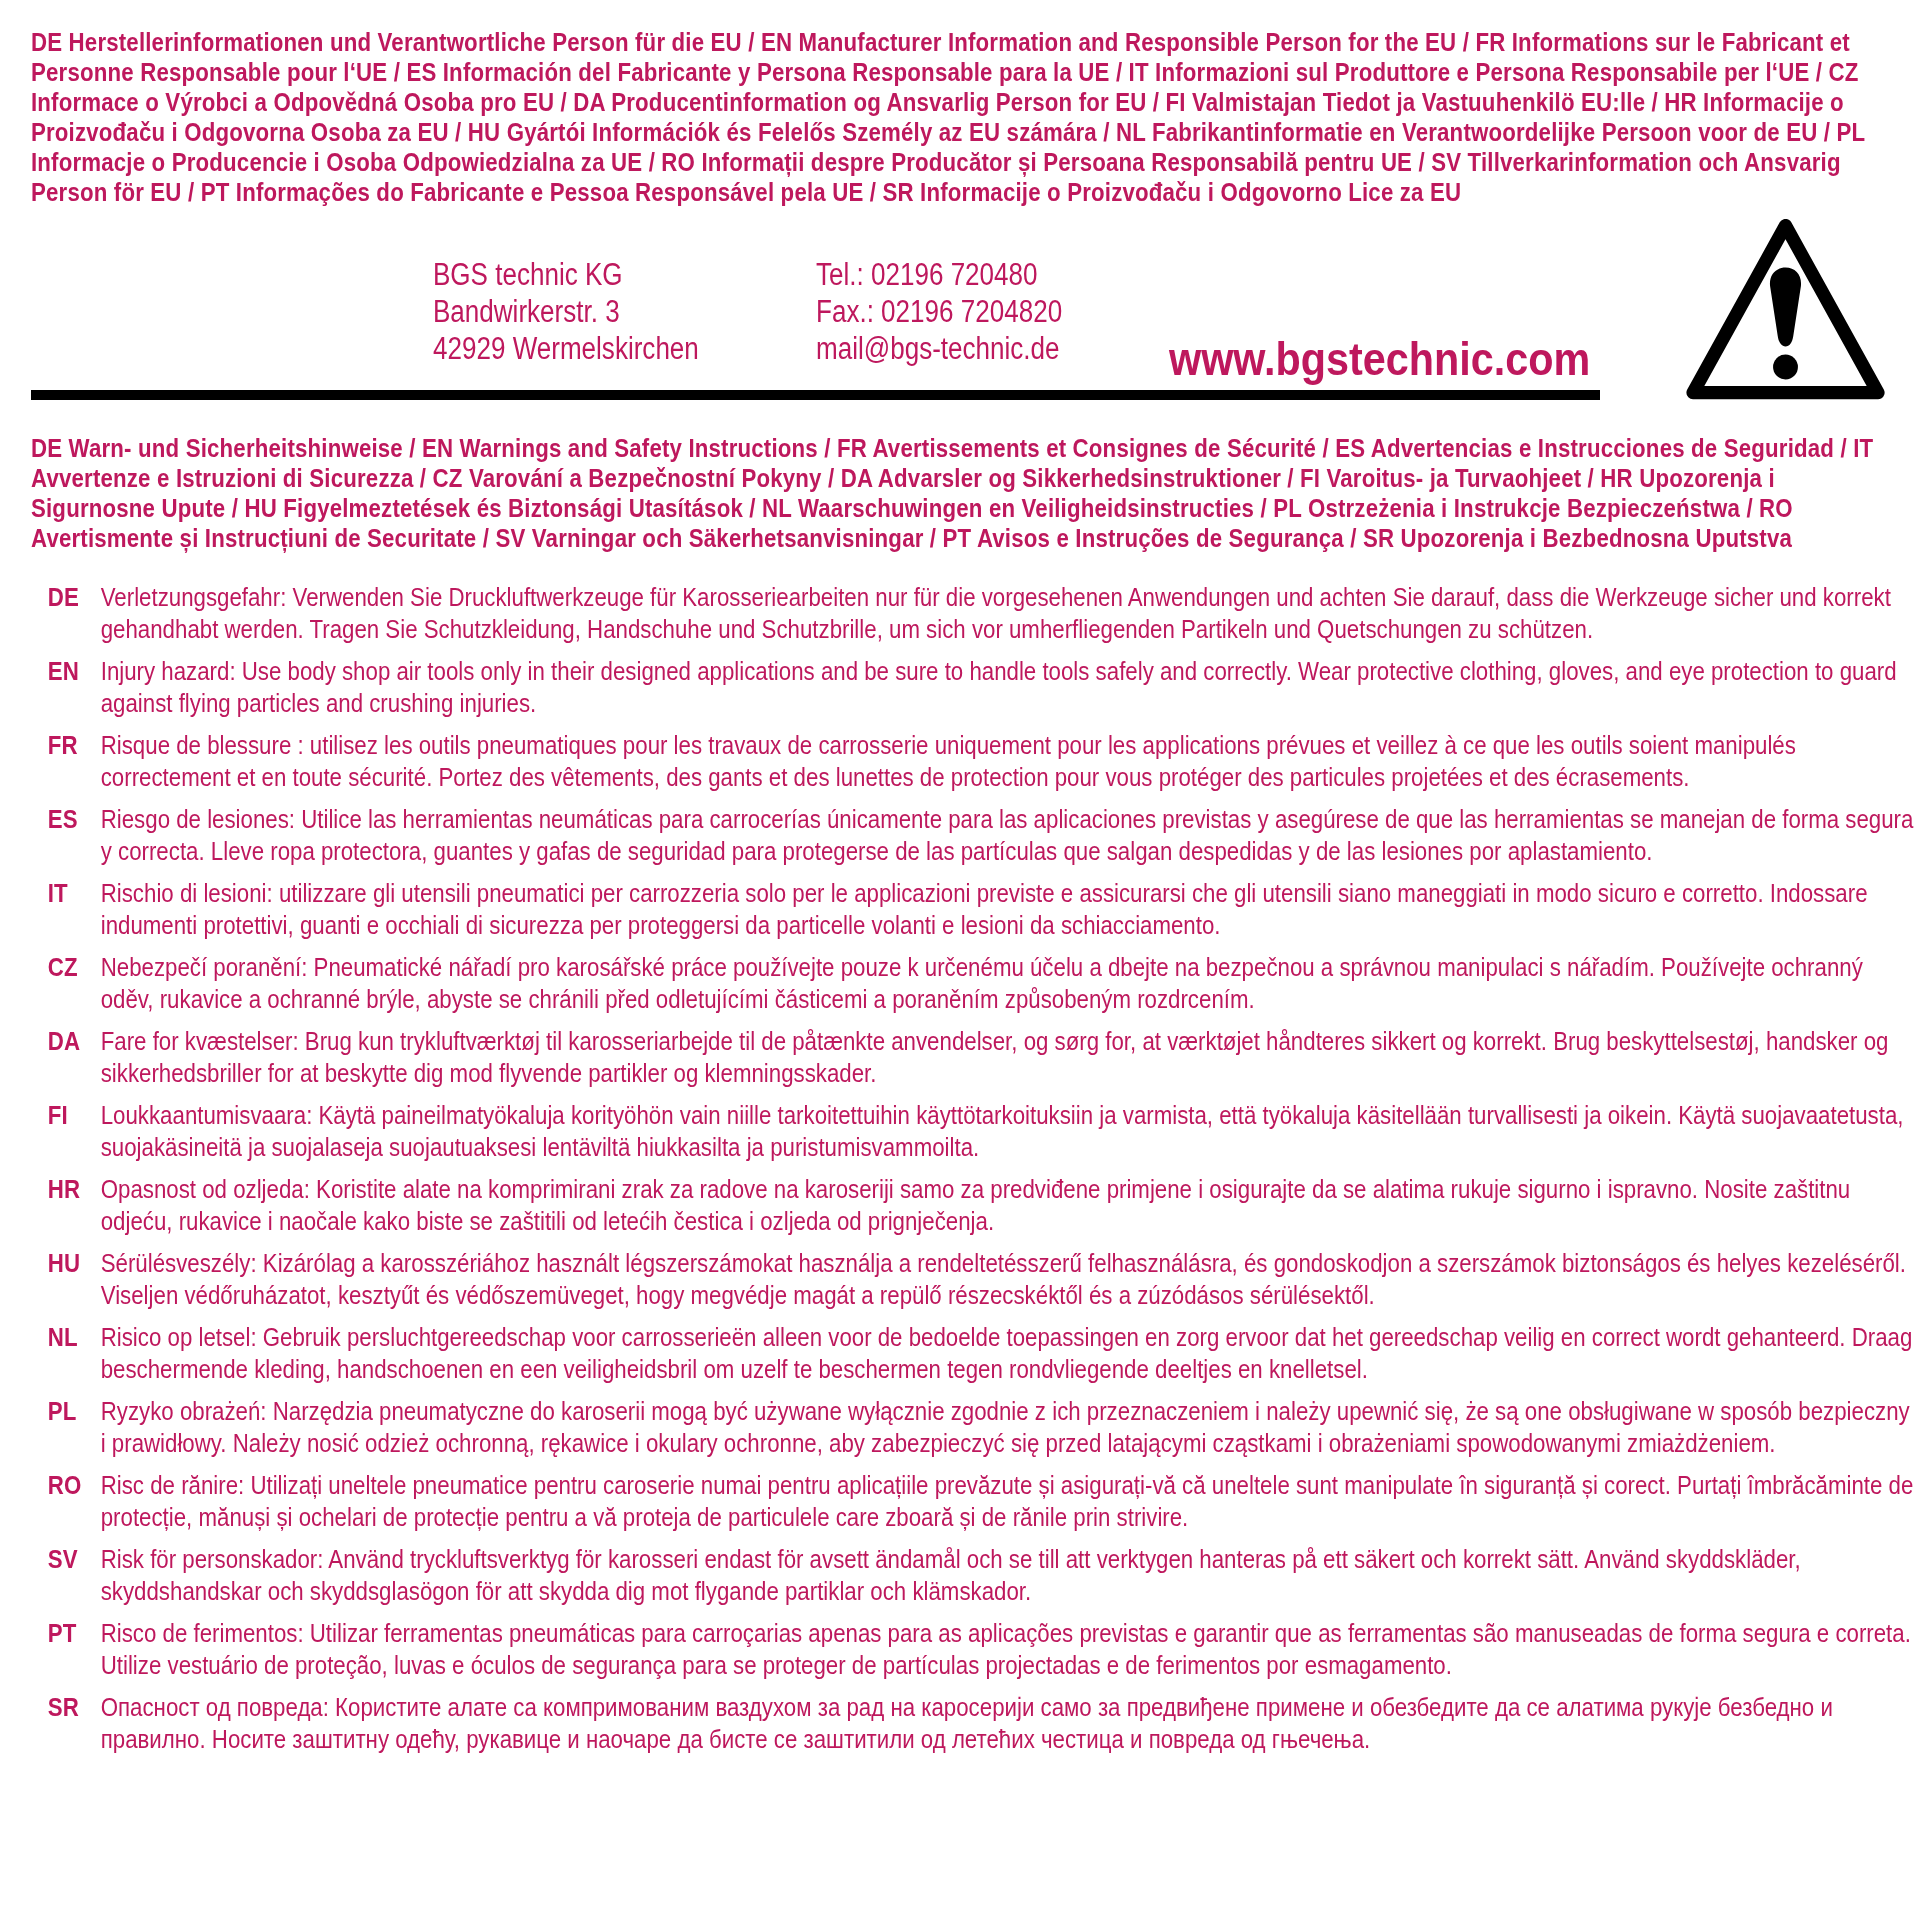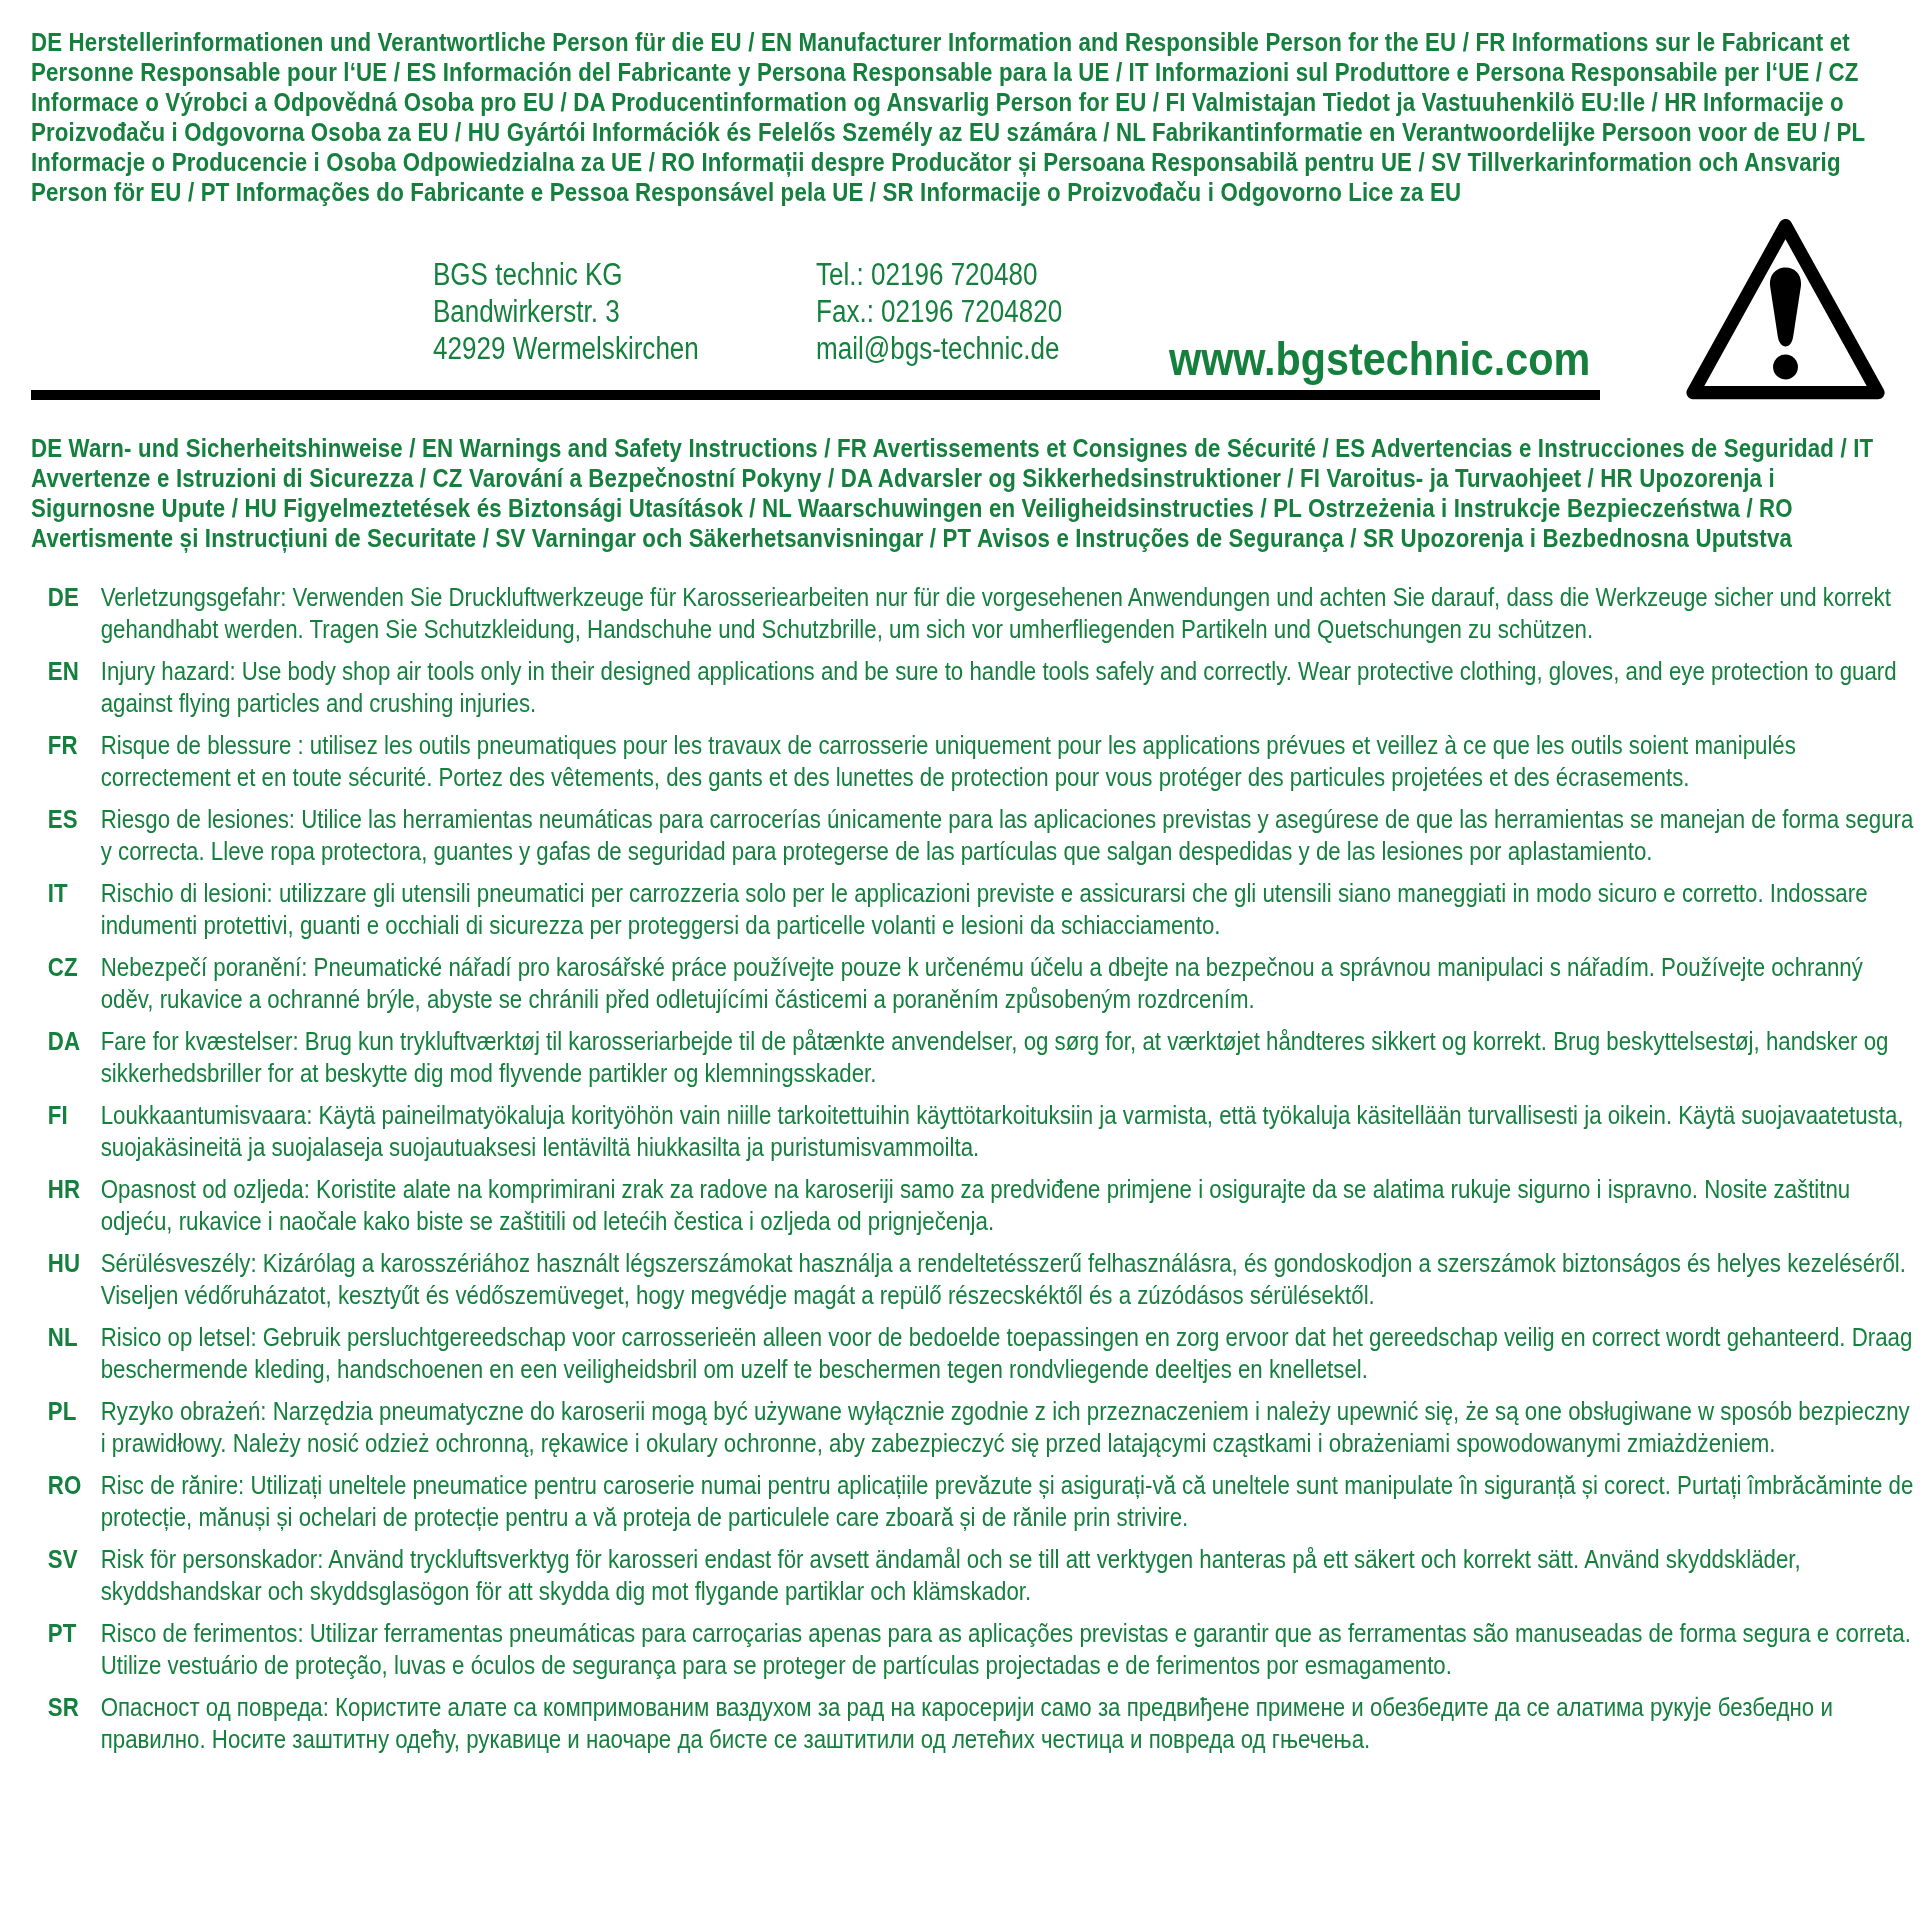--- a/index.html
+++ b/index.html
@@ -1,18 +1,18 @@
 <!DOCTYPE html>
 <html style="font-size:12.5px"><head>
 <meta charset="utf-8">
 <style>
   html, body { margin: 0; padding: 0; background: #888; }
   .page {
     width: 1930px; height: 1930px;
-    background: #ffffff; color: #15803d;
+    background: #ffffff; color: #be185d;
     font-family: "Liberation Sans", "DejaVu Sans", sans-serif;
     position: relative; overflow: hidden;
     margin: 0 auto;
   }
   .content { position: absolute; left: 0; top: 0; right: 0; padding: 26.5px 31px 0 31px; }
 
   
   .condense {
     transform: scaleX(0.84); transform-origin: 0 0;
     width: 2224px;

